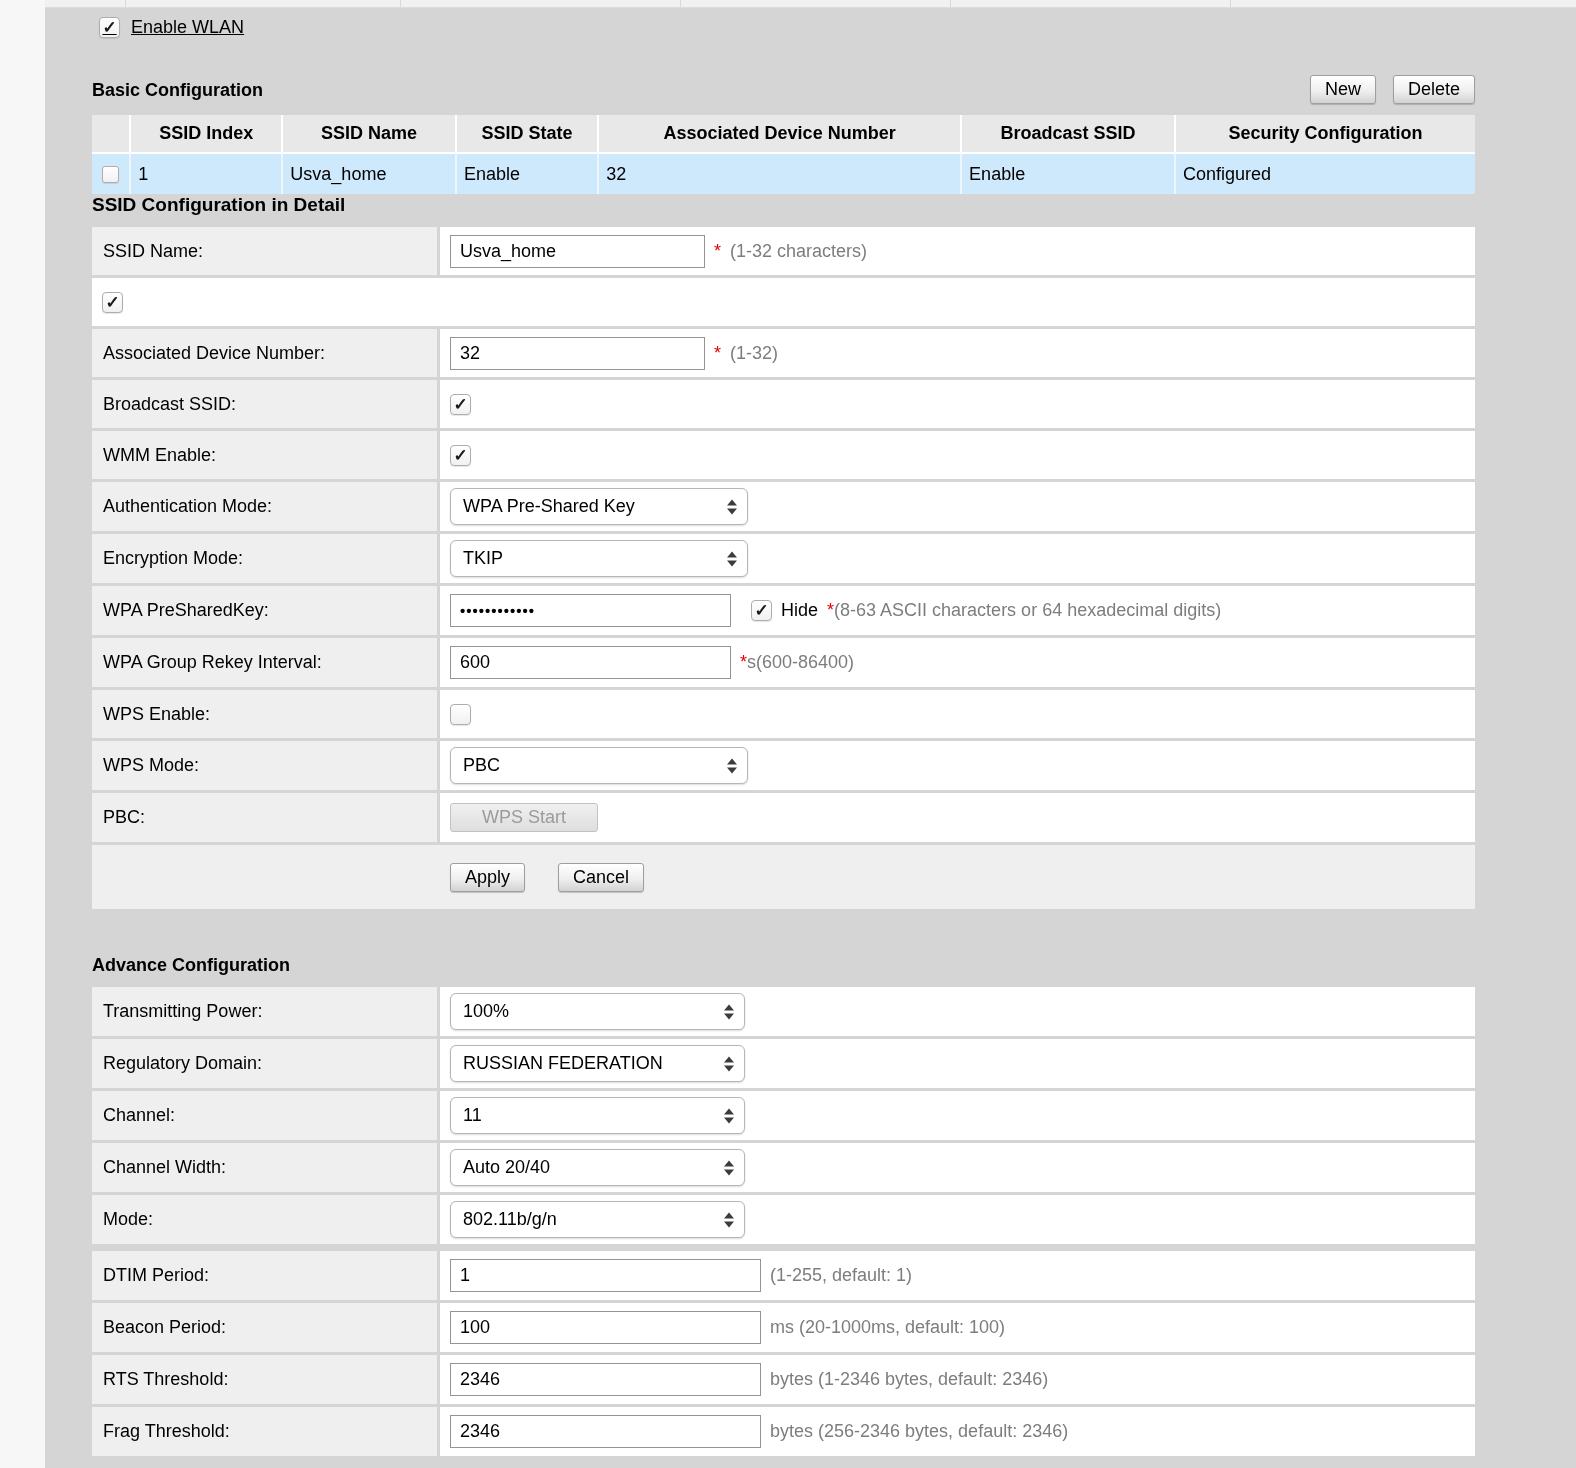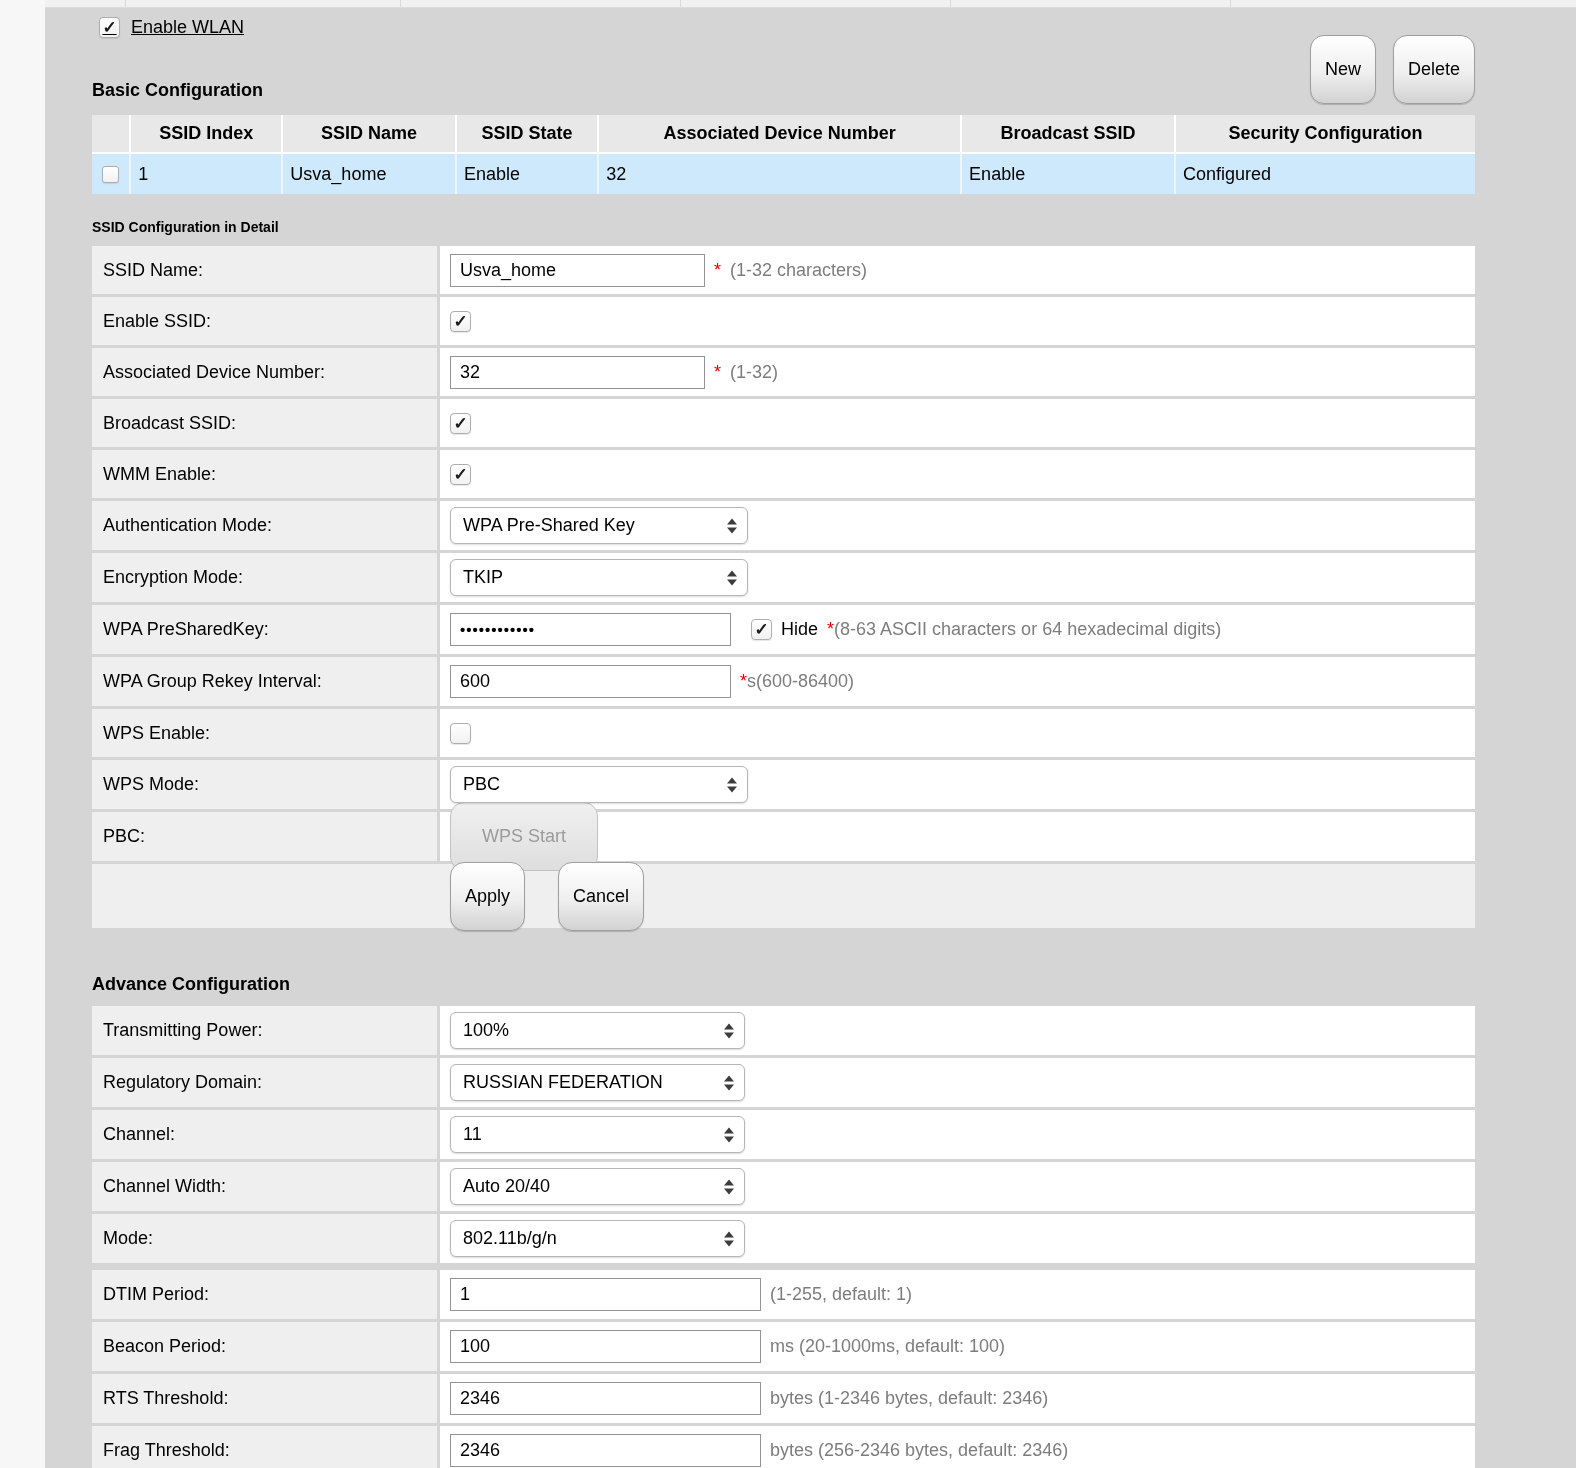--- a/index.html
+++ b/index.html
@@ -31,36 +31,36 @@
   .lbl-17{font-size:18px;}
 
   
   .section-head{display:flex;align-items:flex-end;justify-content:space-between;margin-top:26px;height:38px;}
   .section-title{font-size:18px;font-weight:bold;padding-bottom:3px;}
 
   
   .btn{display:inline-block;box-sizing:border-box;font-family:"Liberation Sans",sans-serif;
     font-size:18px;color:#000;text-align:center;
     background:linear-gradient(#ffffff,#efefef 55%,#d2d2d2);
-    border:1px solid #9e9e9e;border-radius:14px;padding:23px 14px;cursor:default;
+    border:1px solid #9e9e9e;border-radius:3px;padding:3px 14px;cursor:default;
     box-shadow:0 1px 1px rgba(0,0,0,.18);}
   .btn.disabled{background:linear-gradient(#f0f0f0,#dedede);color:#9b9b9b;border-color:#c2c2c2;box-shadow:none;}
   .head-btns{display:flex;gap:17px;}
 
   
   .basic-table{margin-top:11px;width:1383px;}
   .bt-row{display:flex;}
   .bt-cell{box-sizing:border-box;font-size:18px;display:flex;align-items:center;}
   .bt-head .bt-cell{background:#e8e8e8;height:37px;font-weight:bold;justify-content:center;border-left:2px solid #fff;}
   .bt-head .bt-cell:first-child{border-left:none;}
   .bt-data .bt-cell{background:#cfe9fc;height:42px;justify-content:flex-start;padding-left:7px;border-left:2px solid #eef6fd;border-top:2px solid #fff;}
   .bt-data .bt-cell:first-child{border-left:none;justify-content:center;padding-left:0;}
   .c0{width:38px;} .c1{width:155px;} .c2{width:177px;} .c3{width:145px;} .c4{width:370px;} .c5{width:218px;} .c6{width:307px;}
 
-  .detail-title{font-size:14px;font-weight:bold;margin-top:25px;}
+  .detail-title{font-size:19px;font-weight:bold;}
   .adv-title{font-size:18px;font-weight:bold;margin-top:46px;}
 
   
   .form{margin-top:11px;width:1383px;}
   .frow{display:flex;column-gap:3px;margin-bottom:3px;}
   .fl{width:345px;flex:0 0 auto;background:#efefef;display:flex;align-items:center;padding-left:11px;box-sizing:border-box;font-size:18px;}
   .fv{flex:1;background:#ffffff;display:flex;align-items:center;padding-left:10px;box-sizing:border-box;}
   .h48{height:48px;} .h49{height:49px;}
 
   .txt{box-sizing:border-box;height:33px;border:1px solid #949494;background:#fff;font-family:"Liberation Sans",sans-serif;
@@ -145,21 +145,20 @@
       <div class="frow h48">
         <div class="fl">SSID Name:</div>
         <div class="fv">
           <input class="txt w255" value="Usva_home" style="">
           <span class="req">*</span>
           <span class="note">(1-32 characters)</span>
         </div>
       </div>
 
       <div class="frow h48">
-        <div class="fl">Enable SSID:</div>
         <div class="fv">
             <span class="mac-check on"></span>
           </div>
       </div>
 
       <div class="frow h48">
         <div class="fl">Associated Device Number:</div>
         <div class="fv">
           <input class="txt w255" value="32" style="">
           <span class="req">*</span>

